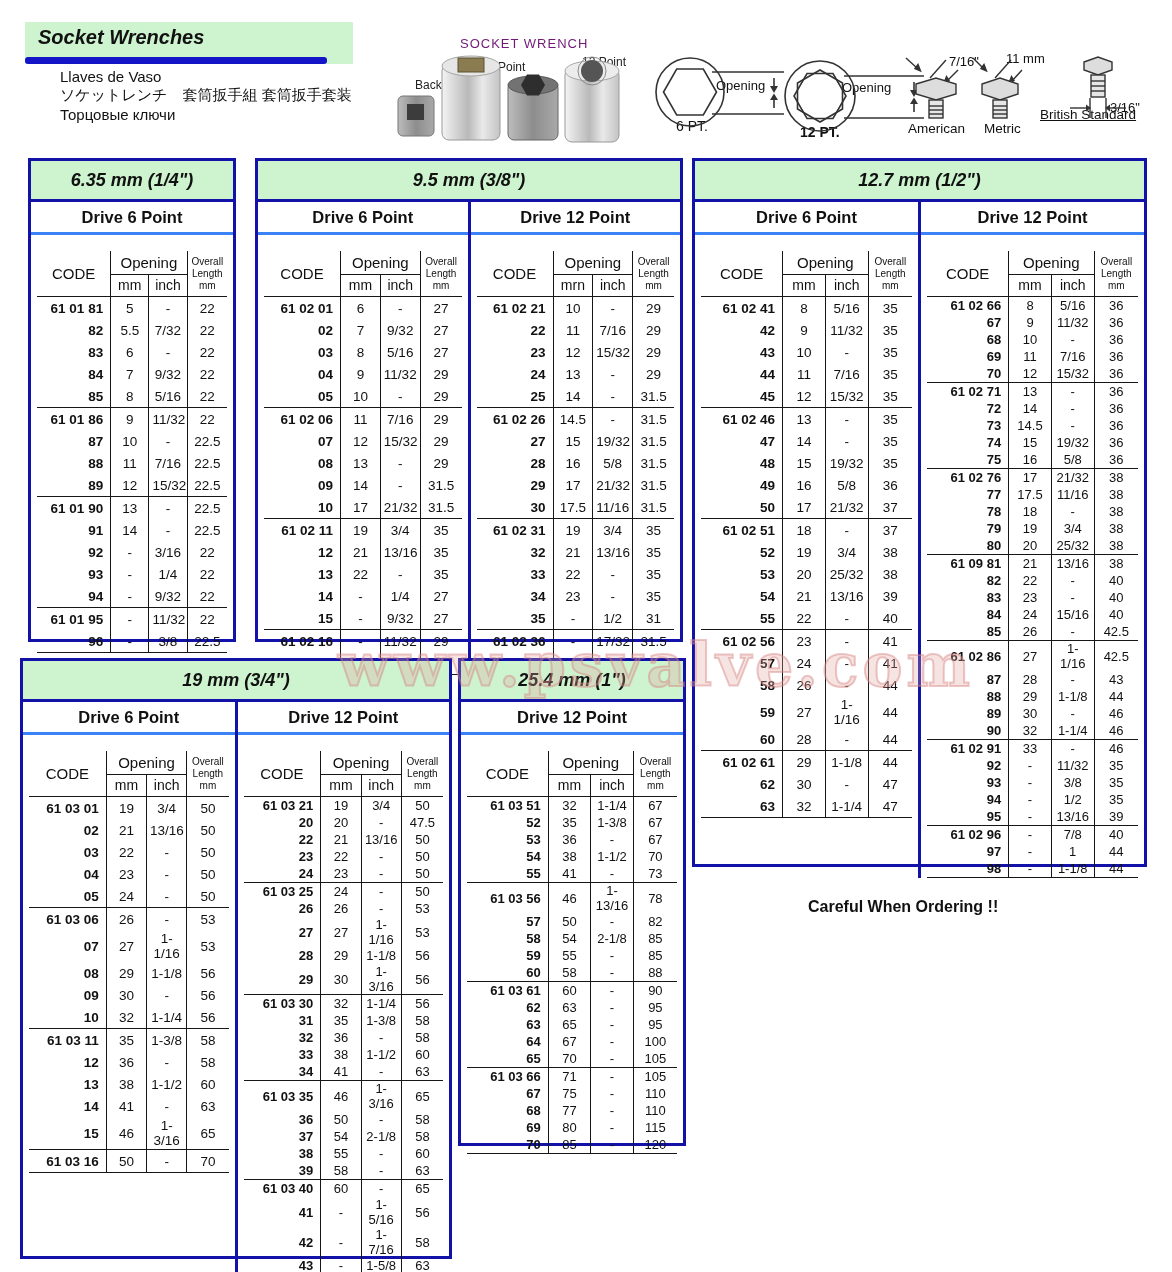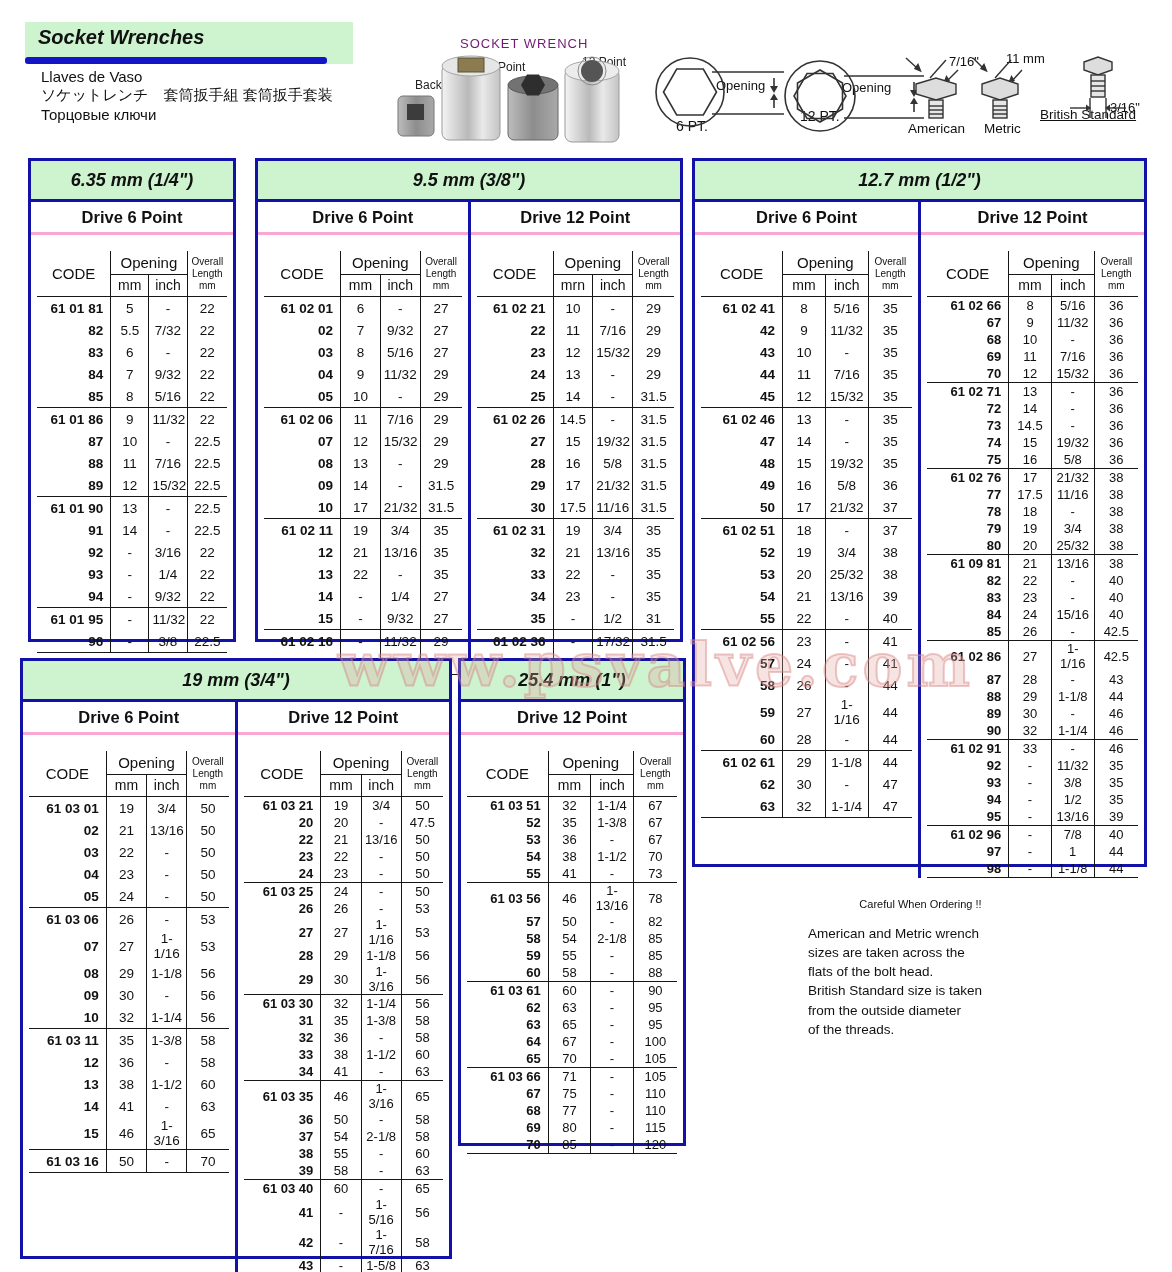--- a/index.html
+++ b/index.html
@@ -3,58 +3,58 @@
 <meta charset="utf-8">
 <style>
   html,body{margin:0;padding:0;}
   body{position:relative;width:1172px;height:1272px;background:#fff;
        font-family:"Liberation Sans",sans-serif;color:#111;overflow:hidden;}
 
   
   .title-box{position:absolute;left:25px;top:22px;width:328px;height:42px;background:#cdf3cf;}
   .page-title{position:absolute;left:38px;top:26px;font-size:20px;font-weight:bold;font-style:italic;}
   .title-rule{position:absolute;left:25px;top:57px;width:302px;height:7px;background:#1515c8;border-radius:3px;}
-  .sub{position:absolute;left:41px;font-size:15px;}
+  .sub{position:absolute;left:60px;font-size:15px;}
   .sub-es{top:68px;} .sub-cjk{top:86px;} .sub-ru{top:106px;}
   .diagram-title{position:absolute;left:460px;top:36px;font-size:13px;letter-spacing:1px;color:#701a75;}
 
   .tinylab{position:absolute;font-size:12px;color:#222;}
   .ptlab{position:absolute;font-size:14px;color:#111;}
   .sizelab{position:absolute;font-size:13px;color:#111;}
   .stdlab{position:absolute;font-size:13.5px;color:#111;}
 
   
   .section{position:absolute;border:3px solid #1212a8;background:#fff;box-sizing:border-box;z-index:5;}
   .sec-title{background:#cdf3cf;text-align:center;font-weight:bold;font-style:italic;font-size:18px;
              padding:9px 0 8px;border-bottom:3px solid #1212a8;}
   .cols{display:flex;align-items:stretch;}
   .col{flex:1;min-width:0;}
   .col + .col{border-left:3px solid #1212a8;}
-  .drive{text-align:center;font-weight:bold;font-size:16.5px;padding:6px 0 5px;border-bottom:3px solid #f9a8d4;}
+  .drive{text-align:center;font-weight:bold;font-size:16.5px;padding:6px 0 5px;border-bottom:3px solid #3b82f6;}
   .grid-wrap{padding:16px 6px 0;}
   table.grid{border-collapse:collapse;width:100%;font-size:13.5px;table-layout:fixed;}
   .grid th,.grid td{border-left:1px solid #161616;padding:1px 3px;vertical-align:middle;}
   .grid .h-code,.grid .code{border-left:none;}
   .grid thead th{font-weight:normal;}
   .grid .h-code{width:38%;font-size:15px;text-align:center;}
   .grid .h-open{width:43%;font-size:15px;text-align:center;border-bottom:1px solid #161616;padding:3px 0;}
   .grid .h-len{width:19%;font-size:10px;line-height:12px;text-align:center;white-space:pre-line;}
   .grid .h-mm,.grid .h-in{font-size:14px;text-align:center;padding:2px 0 3px;}
   .grid .h-mm{width:17%;} .grid .h-in{width:26%;}
   .grid tbody tr:first-child td{border-top:1px solid #161616;}
   .grid tbody tr:last-child td{border-bottom:1px solid #161616;}
   .grid tbody tr.gstart td{border-top:1px solid #161616;}
   .grid td{height:20px;text-align:center;}
   .grid td.code{text-align:right;font-weight:bold;padding-right:7px;white-space:nowrap;}
   table.dense{font-size:13px;}
   table.dense td{height:17px;padding:0 3px;}
 
   
   .note{position:absolute;left:808px;top:898px;width:225px;z-index:5;}
-  .note-title{font-weight:normal;font-size:11px;text-align:center;}
+  .note-title{font-weight:bold;font-size:16px;}
   .note-body{margin-top:14px;font-size:13.5px;line-height:1.42;white-space:pre-line;}
 
   
   .watermark{position:absolute;left:338px;top:630px;z-index:30;pointer-events:none;
              font-family:"DejaVu Serif",serif;font-weight:bold;font-size:60px;letter-spacing:4px;
              color:rgba(226,166,163,0.30);-webkit-text-stroke:2px rgba(214,130,128,0.45);}
 
   .art{position:absolute;z-index:2;}
   svg{display:block;}
 </style>
@@ -122,21 +122,21 @@
     <polygon points="62.5,53 40,66 17.5,53 17.5,27 40,14 62.5,27"></polygon>
     <line x1="64" y1="20" x2="144" y2="20"></line>
     <line x1="64" y1="62" x2="144" y2="62"></line>
     <line x1="134" y1="26" x2="134" y2="34"></line>
     <line x1="134" y1="56" x2="134" y2="48"></line>
   </g>
   <polygon points="130,34 138,34 134,41" fill="#333"></polygon>
   <polygon points="130,48 138,48 134,41.5" fill="#333"></polygon>
 </svg>
 <div class="sizelab" style="left:842px;top:80px;">Opening</div>
-<div class="ptlab" style="left:800px;top:108px;">12 PT.</div>
+<div class="ptlab" style="left:800px;top:124px;font-weight:bold;">12 PT.</div>
 
 <svg class="art" style="left:900px;top:50px;" width="72" height="70" viewBox="0 0 72 70">
   <g fill="none" stroke="#333" stroke-width="1.4">
     <line x1="6" y1="8" x2="17" y2="18"></line>
       <line x1="30" y1="28" x2="46" y2="10"></line>
       <line x1="58" y1="20" x2="47" y2="31"></line>
     <polygon points="15,18.5 20.5,21 18,14.5" fill="#333"></polygon>
     <polygon points="49,30.5 44,33 46.5,26.5" fill="#333"></polygon>
     <polygon points="16,34 36,28 56,34 56,44 36,50 16,44" fill="#ddd"></polygon>
     <rect x="29" y="50" width="14" height="18" fill="#e6e6e6"></rect>
@@ -1390,21 +1390,15 @@
               </tr>
             </tbody>
         </table>
       </div>
     </div>
   </div>
 </div>
 
 <div class="note">
   <div class="note-title">Careful When Ordering !!</div>
-  <div class="note-body">American and Metric wrench
-sizes are  taken across the
-flats of the bolt head.
-British Standard size is taken
-from the outside diameter
-of the threads.</div>
 </div>
 
 <div class="watermark">www.psvalve.com</div>
 
 </body></html>

